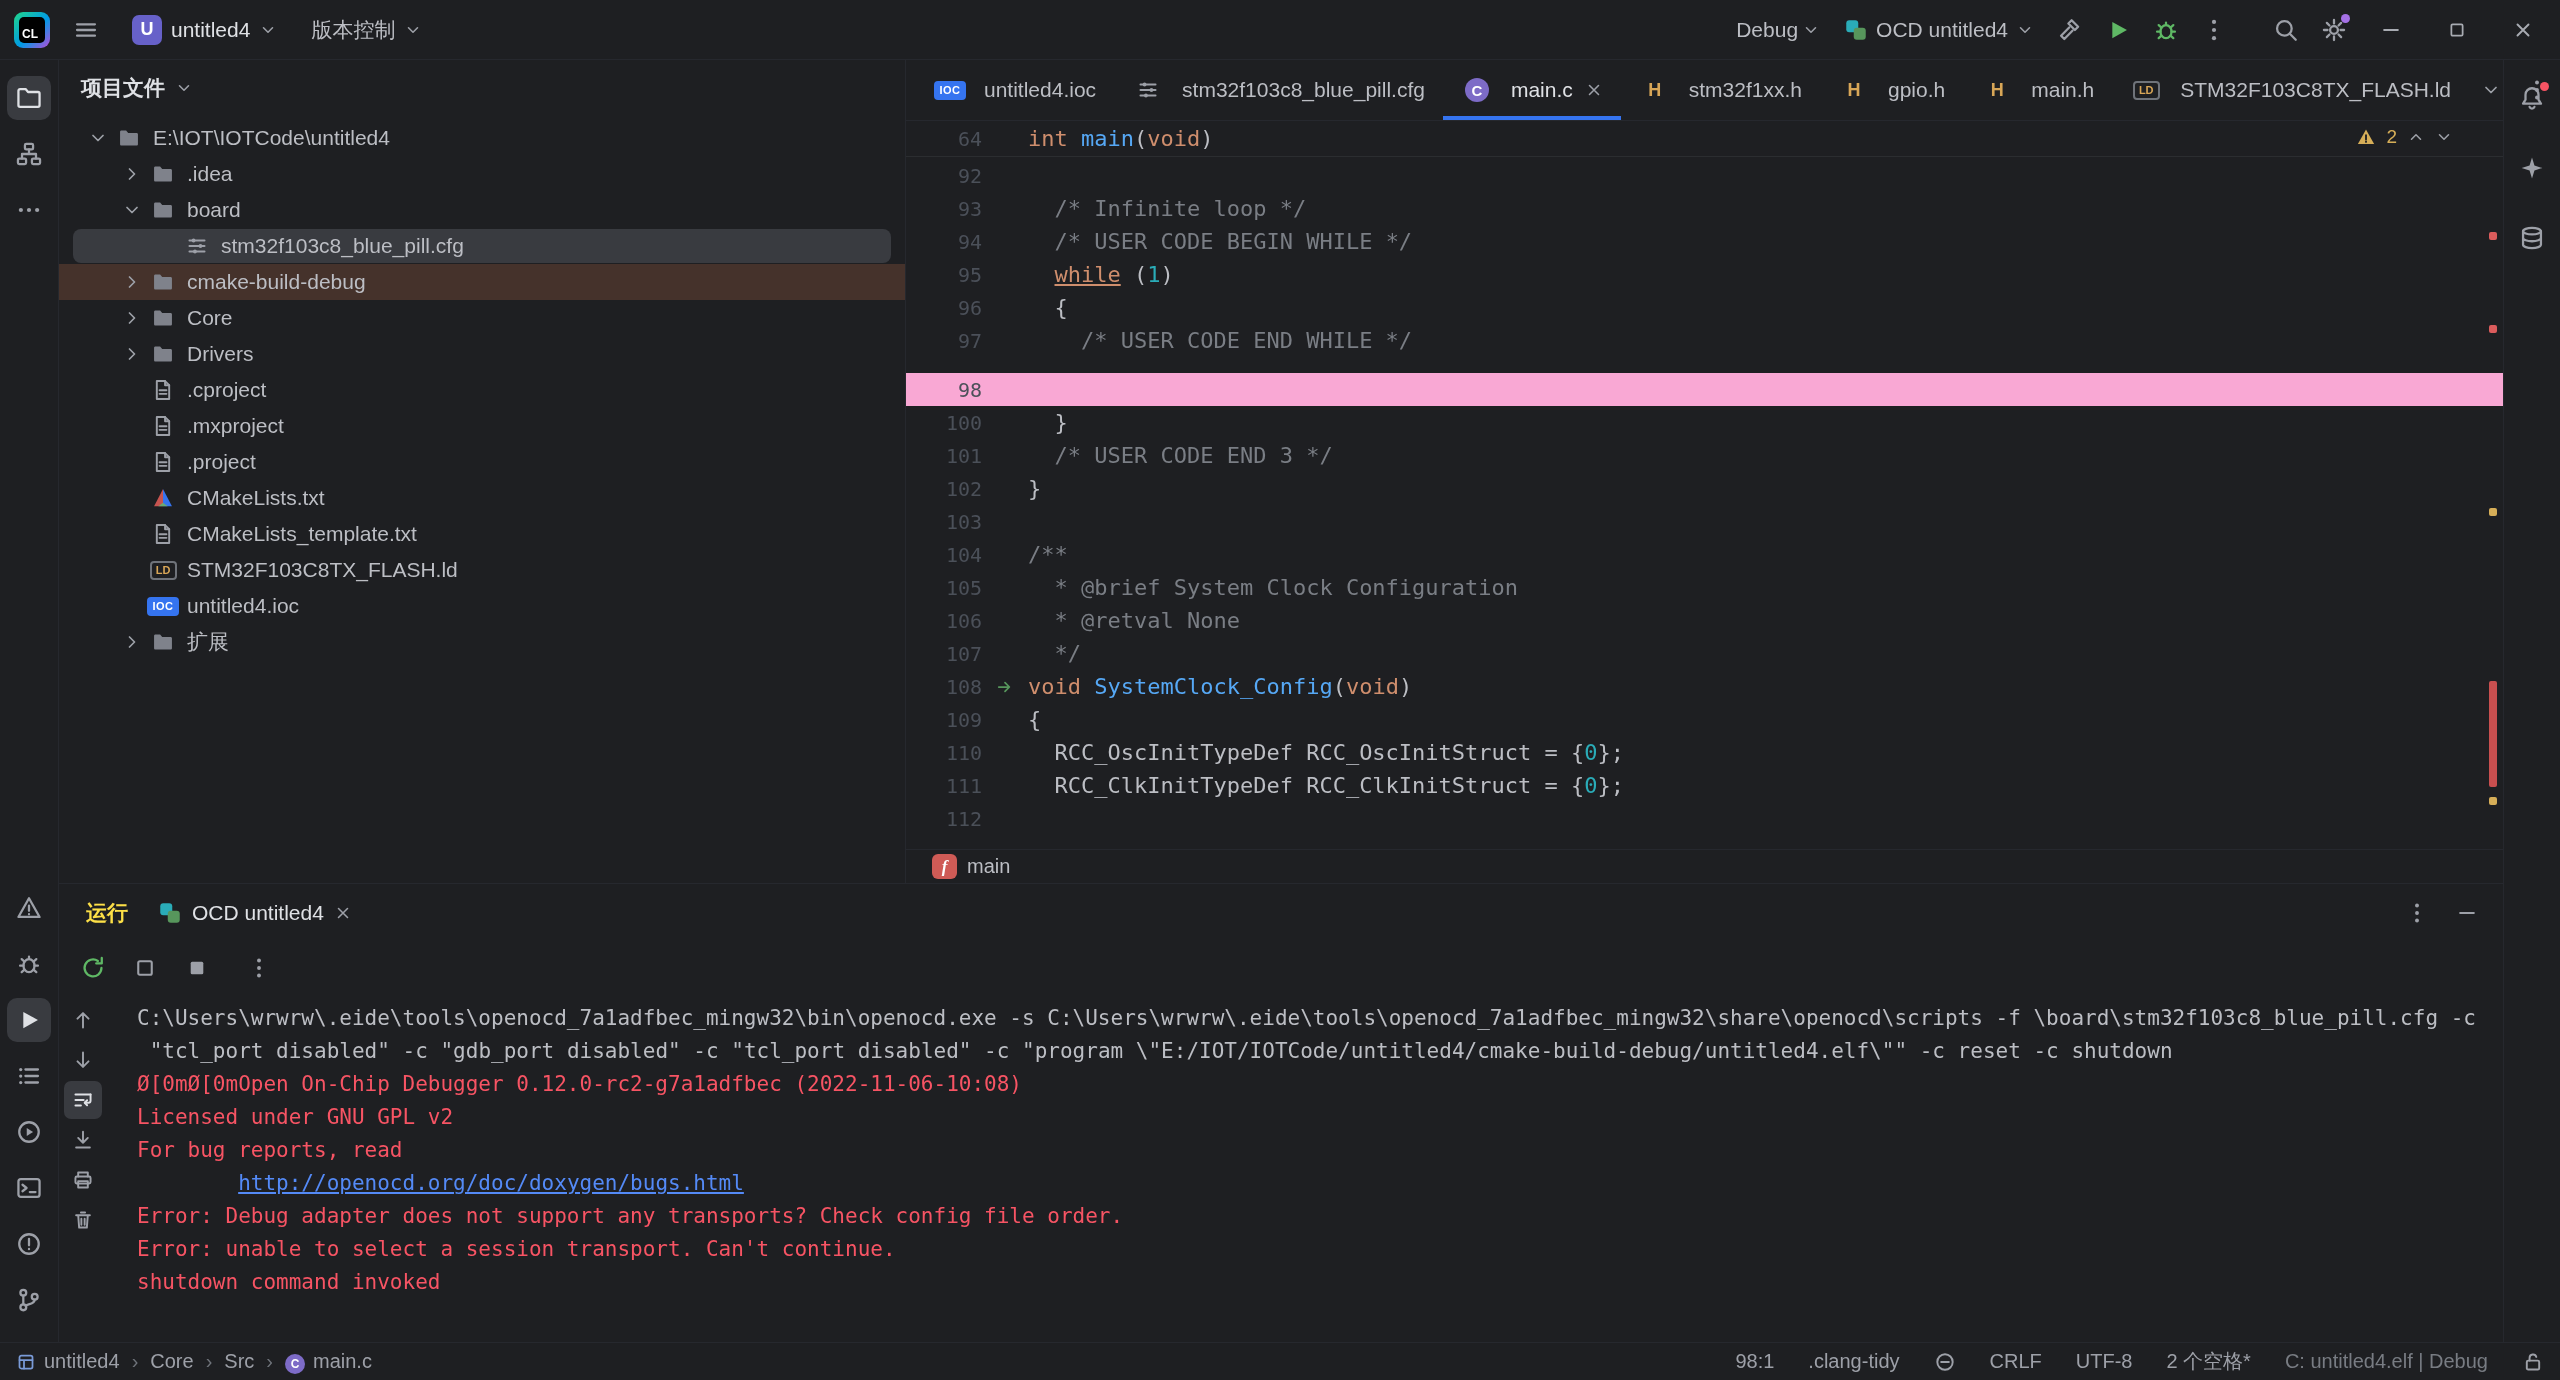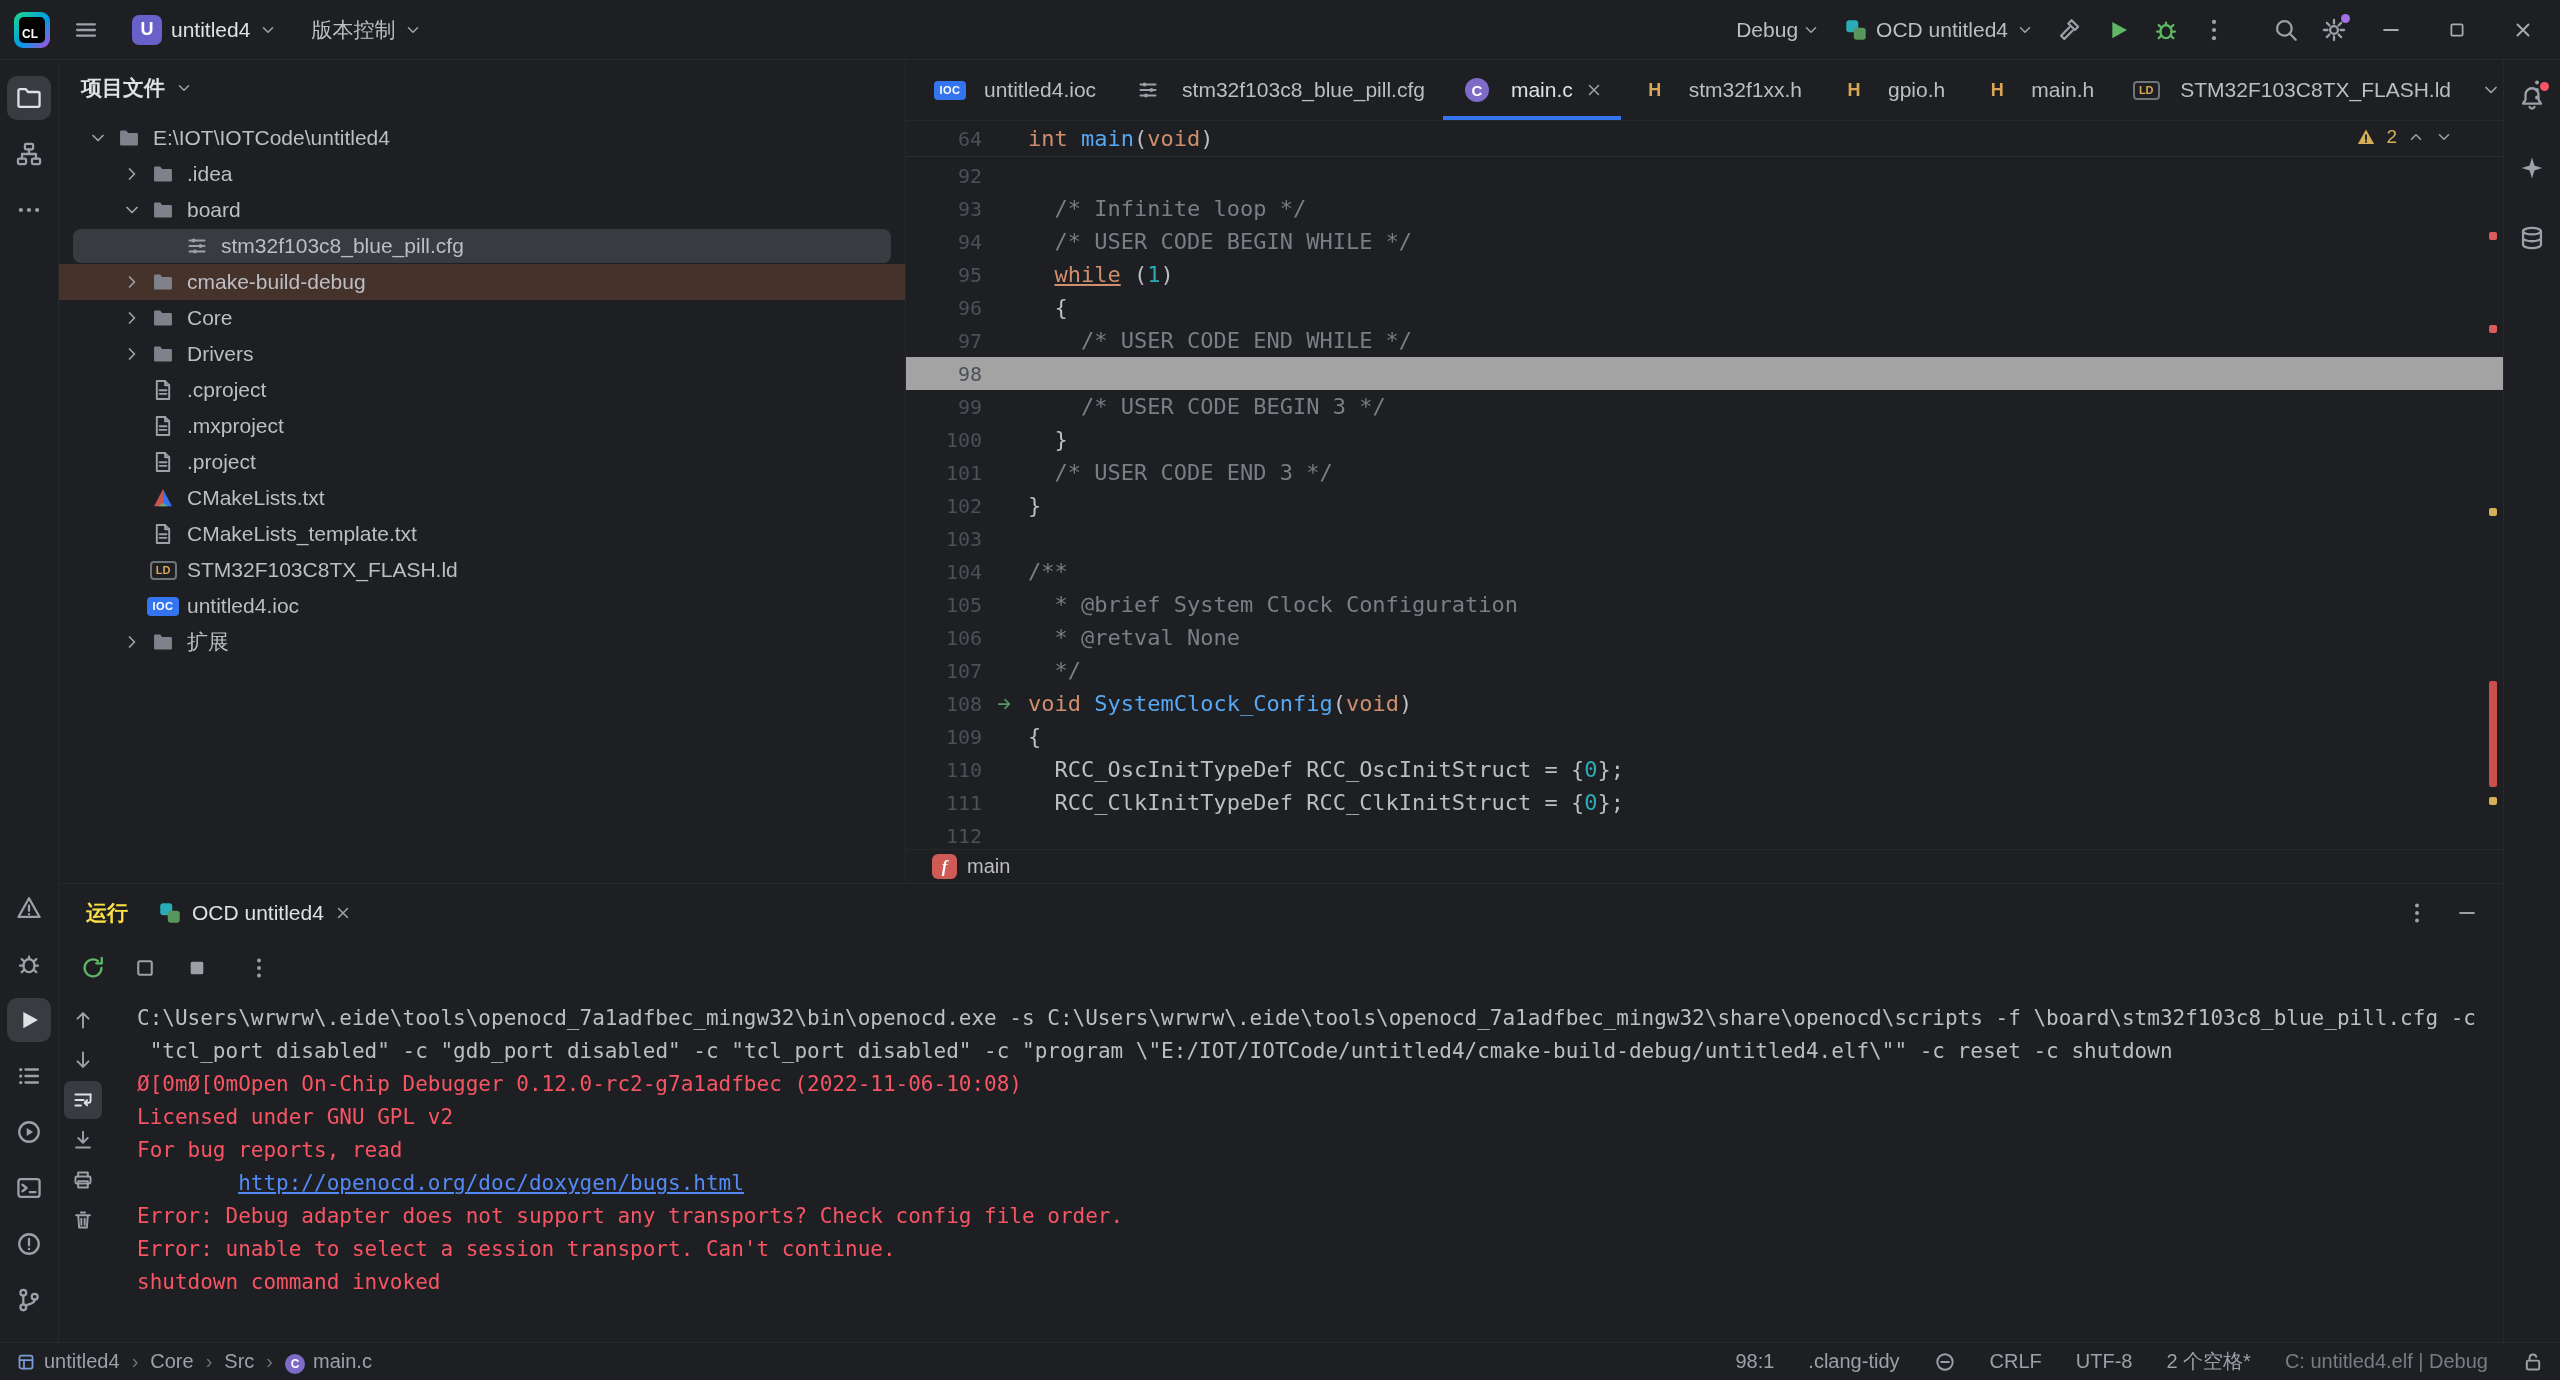--- a/index.html
+++ b/index.html
@@ -83,21 +83,21 @@
 
   .editor-body { flex:1; display:flex; flex-direction:column; min-height:0; position:relative; }
   .code-line, .sticky-line { height:33px; display:flex; align-items:center;
         font-family:"DejaVu Sans Mono", monospace; font-size:22px; flex:none; }
   .sticky-line { height:36px; border-bottom:1px solid #2b2d30; background:#1e1f22; }
   .code-scroll { flex:1; overflow:hidden; padding-top:2px; }
   .lnum { width:76px; text-align:right; color:#4b5059; font-size:20px; flex:none;
           font-family:"DejaVu Sans Mono", monospace; }
   .gslot { width:46px; flex:none; display:flex; align-items:center; justify-content:center; color:#57965c; }
   .ltext { white-space:pre; color:#bcbec4; }
-  .code-line.current { background:#a3a3a3; }
+  .code-line.current { background:#f9a8d4;margin-top:16px; }
   .tk.kw { color:#cf8e6d; } .tk.fn { color:#56a8f5; } .tk.cm { color:#7a7e85; }
   .tk.num { color:#2aacb8; } .tk.u { text-decoration:underline; }
 
   .inspections { position:absolute; top:5px; right:50px; z-index:5; display:flex; align-items:center;
                  gap:10px; font-size:19px; color:#d6ae58; }
   .inspections .nav { color:#9da0a8; }
   .mark-stripe { position:absolute; top:0; bottom:34px; right:4px; width:12px; z-index:4; }
   .mark { position:absolute; left:2px; width:8px; border-radius:2px; }
 
   .editor-crumb { height:34px; flex:none; border-top:1px solid #26282e; display:flex; align-items:center;
@@ -711,25 +711,20 @@
      <span class="lnum">97</span>
      <span class="gslot"></span>
      <span class="ltext"><span class="tk ">    </span><span class="tk cm">/* USER CODE END WHILE */</span></span>
    </div>
                 <div class="code-line current">
      <span class="lnum">98</span>
      <span class="gslot"></span>
      <span class="ltext"> </span>
    </div>
                 <div class="code-line">
-     <span class="lnum">99</span>
-     <span class="gslot"></span>
-     <span class="ltext"><span class="tk ">    </span><span class="tk cm">/* USER CODE BEGIN 3 */</span></span>
-   </div>
-                <div class="code-line">
      <span class="lnum">100</span>
      <span class="gslot"></span>
      <span class="ltext"><span class="tk ">  }</span></span>
    </div>
                 <div class="code-line">
      <span class="lnum">101</span>
      <span class="gslot"></span>
      <span class="ltext"><span class="tk ">  </span><span class="tk cm">/* USER CODE END 3 */</span></span>
    </div>
                 <div class="code-line">

